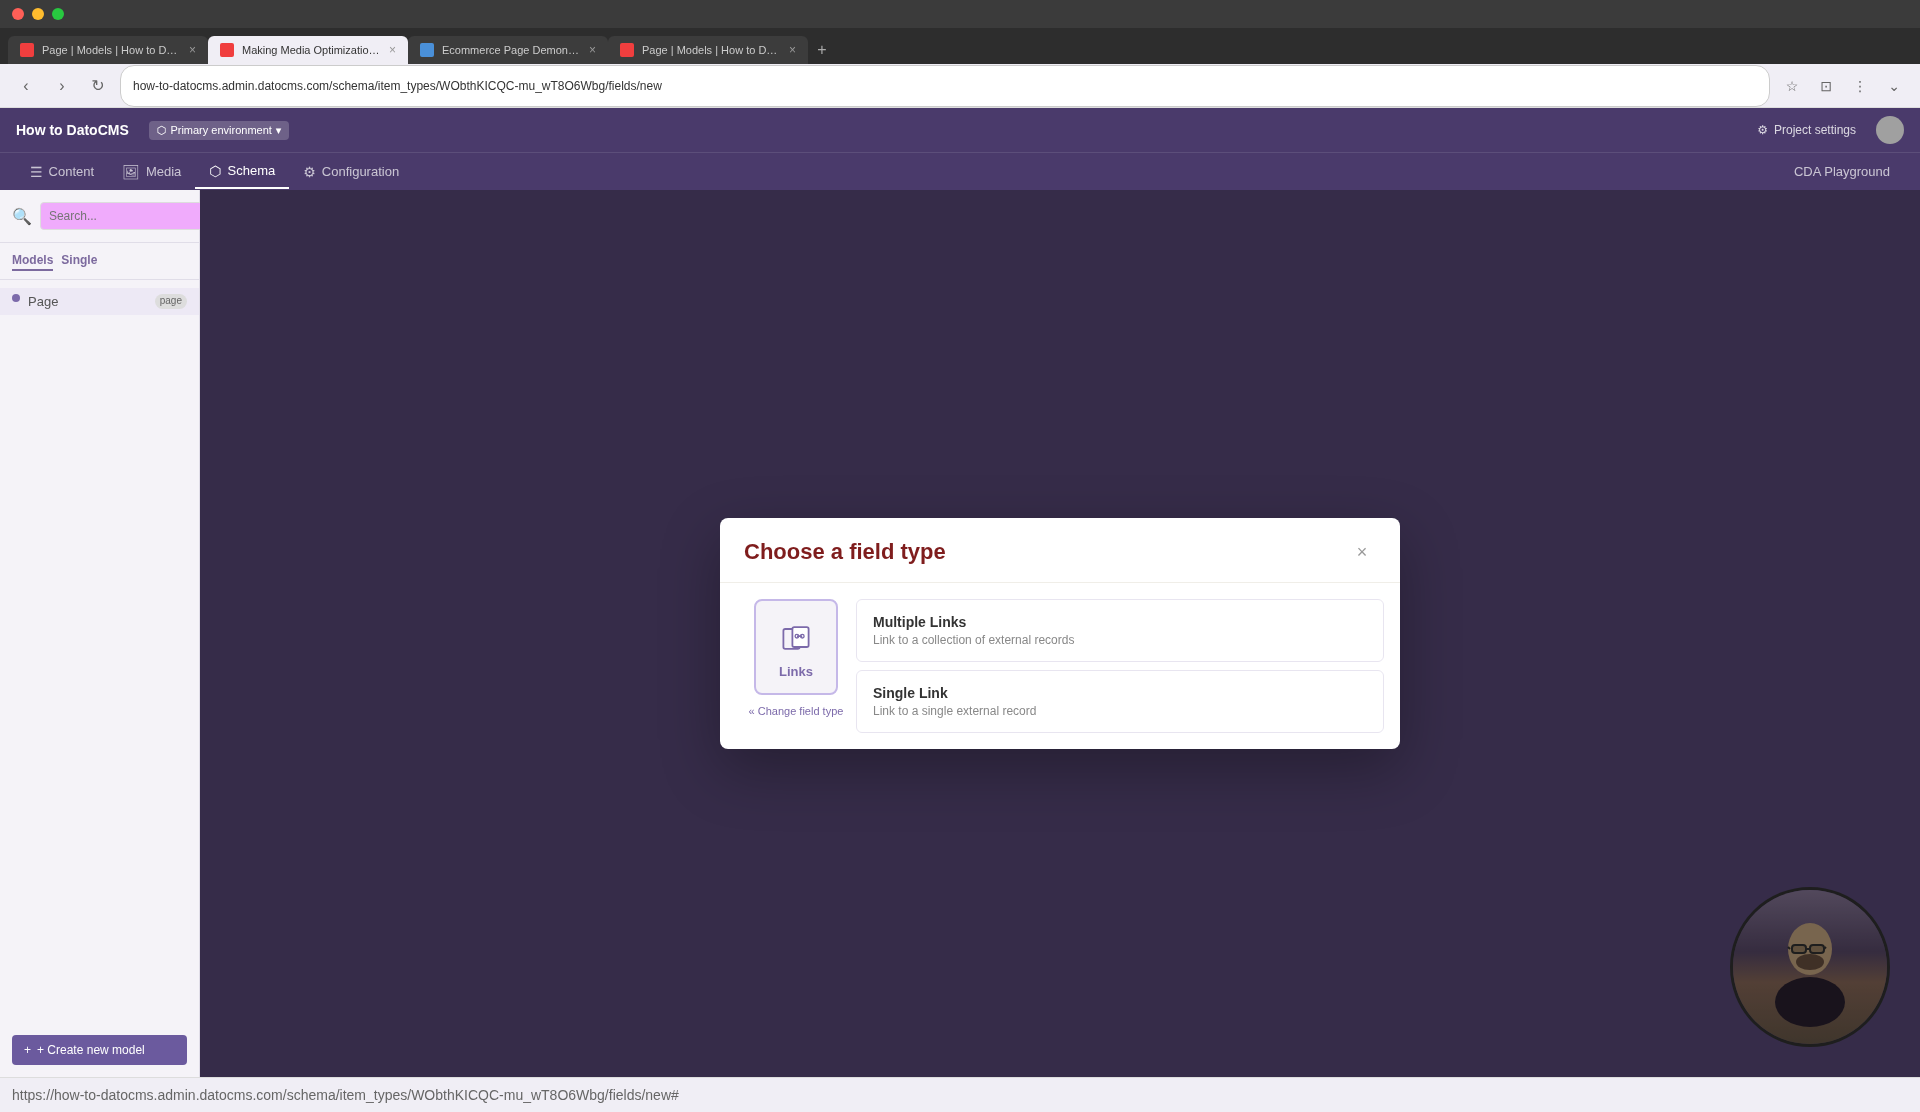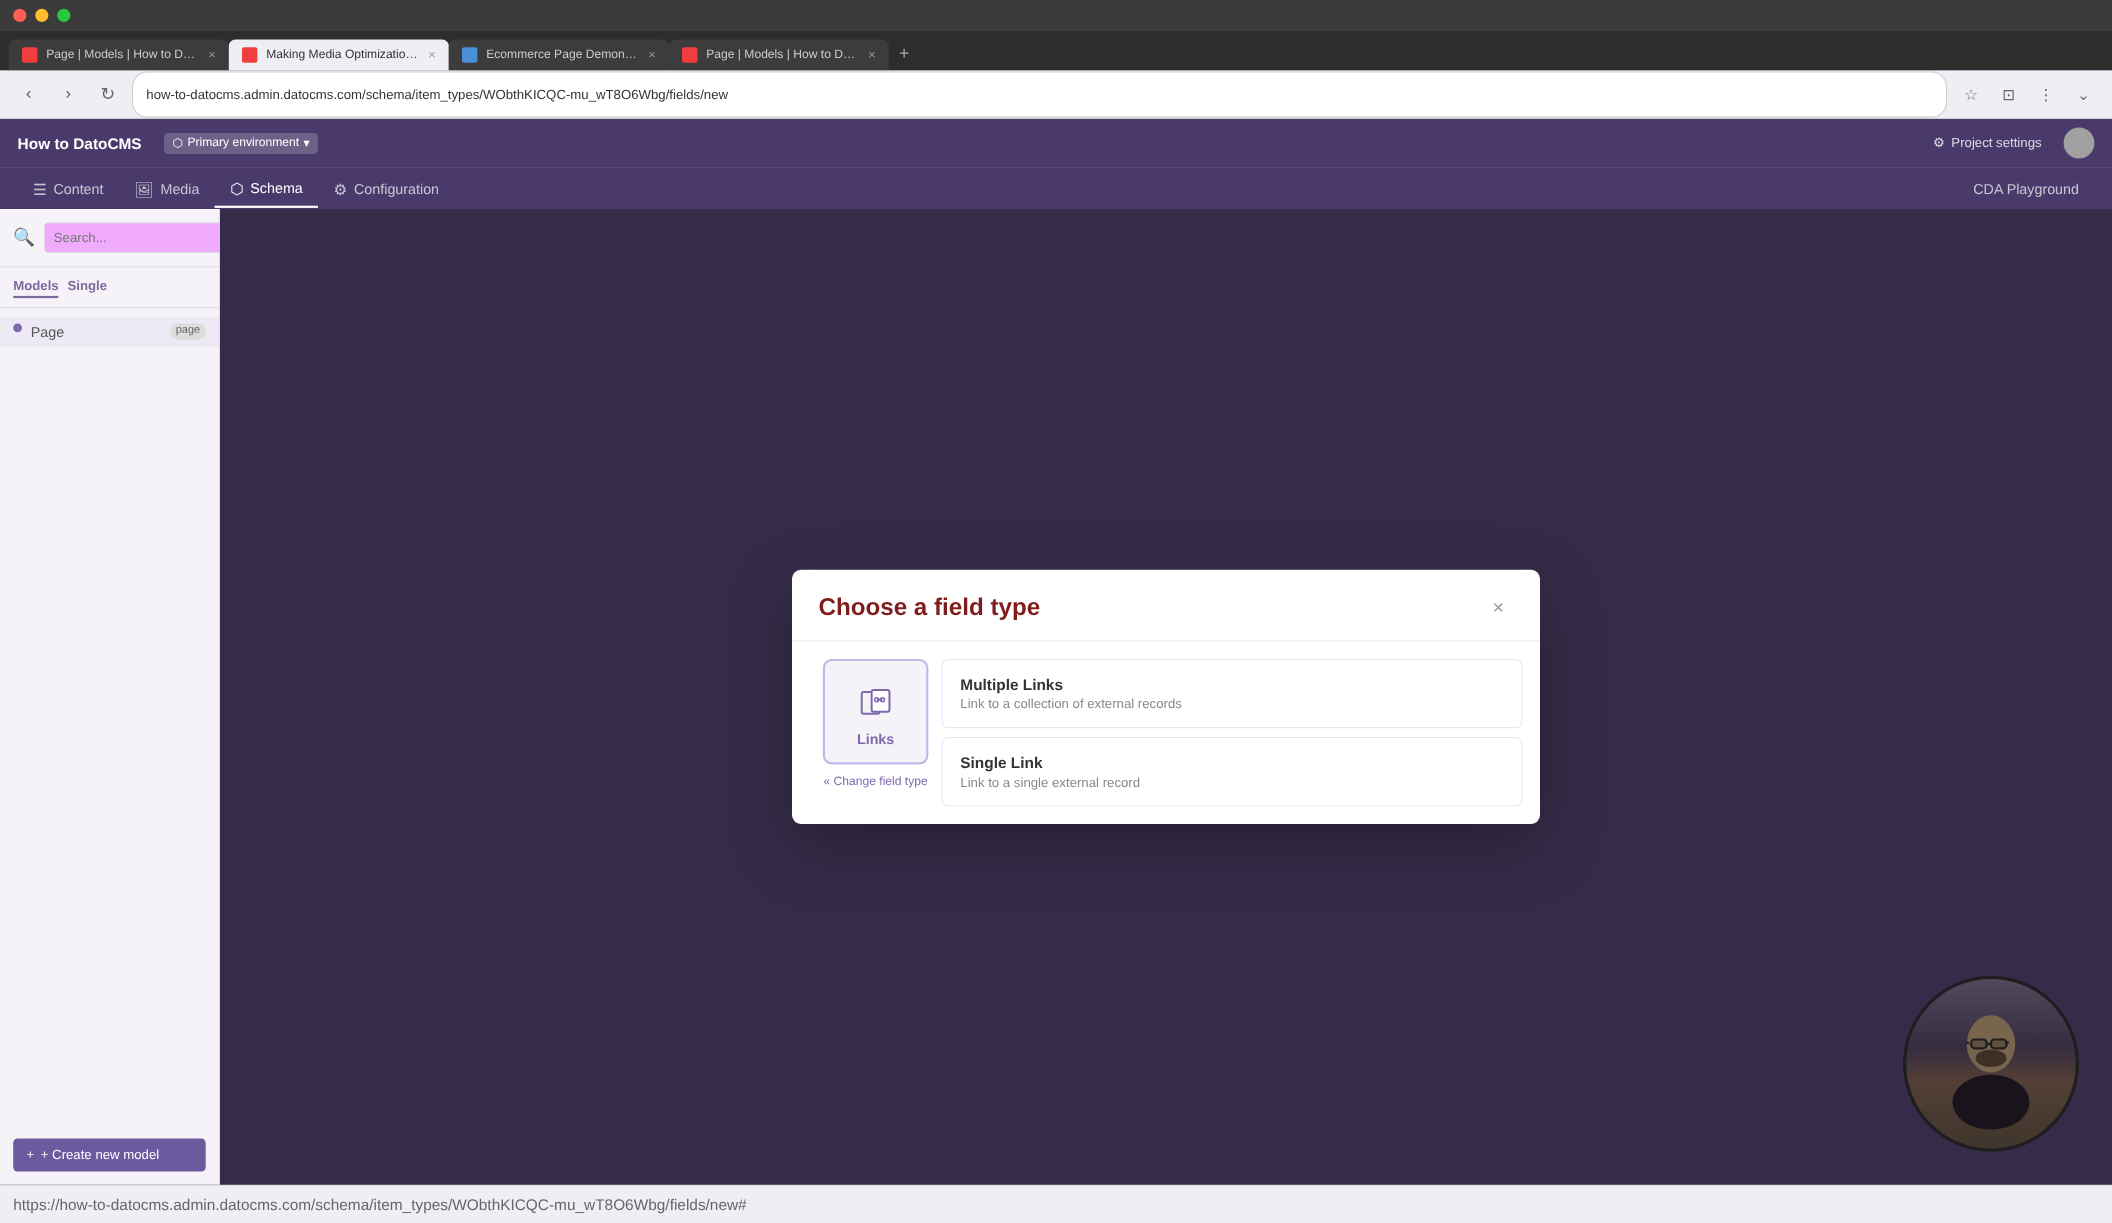--- a/index.html
+++ b/index.html
@@ -76,21 +76,21 @@
 
     
     .modal { background: white; border-radius: 8px; width: 680px; box-shadow: 0 20px 60px rgba(0,0,0,0.3); overflow: hidden; }
     .modal-header { padding: 20px 24px 16px; display: flex; align-items: center; justify-content: space-between; border-bottom: 1px solid #f0eee8; }
     .modal-title { font-size: 22px; font-weight: 600; color: #7f1d1d; }
     .modal-close { width: 28px; height: 28px; display: flex; align-items: center; justify-content: center; cursor: pointer; color: #999; font-size: 18px; border-radius: 4px; }
     .modal-body { display: flex; gap: 0; padding: 16px; }
 
     
     .field-types-panel { width: 120px; flex-shrink: 0; display: flex; flex-direction: column; align-items: center; }
-    .field-type-card { width: 96px; height: 96px; background: #f5f3f8; border: 2px solid #c5b8e8; border-radius: 8px; display: flex; flex-direction: column; align-items: center; justify-content: center; cursor: pointer; margin-bottom: 10px; }
+    .field-type-card { width: 84px; height: 96px; background: #f5f3f8; border: 2px solid #c5b8e8; border-radius: 8px; display: flex; flex-direction: column; align-items: center; justify-content: center; cursor: pointer; margin-bottom: 10px; }
     .field-type-icon { width: 44px; height: 44px; display: flex; align-items: center; justify-content: center; margin-bottom: 4px; }
     .field-type-name { font-size: 13px; font-weight: 600; color: #7c6aaa; text-align: center; }
     .change-type-link { font-size: 11px; color: #7c6aaa; cursor: pointer; text-align: center; }
 
     
     .options-panel { flex: 1; display: flex; flex-direction: column; gap: 8px; }
     .option-item { border: 1px solid #e8e5f0; border-radius: 6px; padding: 14px 16px; cursor: pointer; transition: background 0.1s; }
     .option-title { font-size: 14px; font-weight: 600; color: #333; margin-bottom: 3px; }
     .option-desc { font-size: 12px; color: #888; }
 

